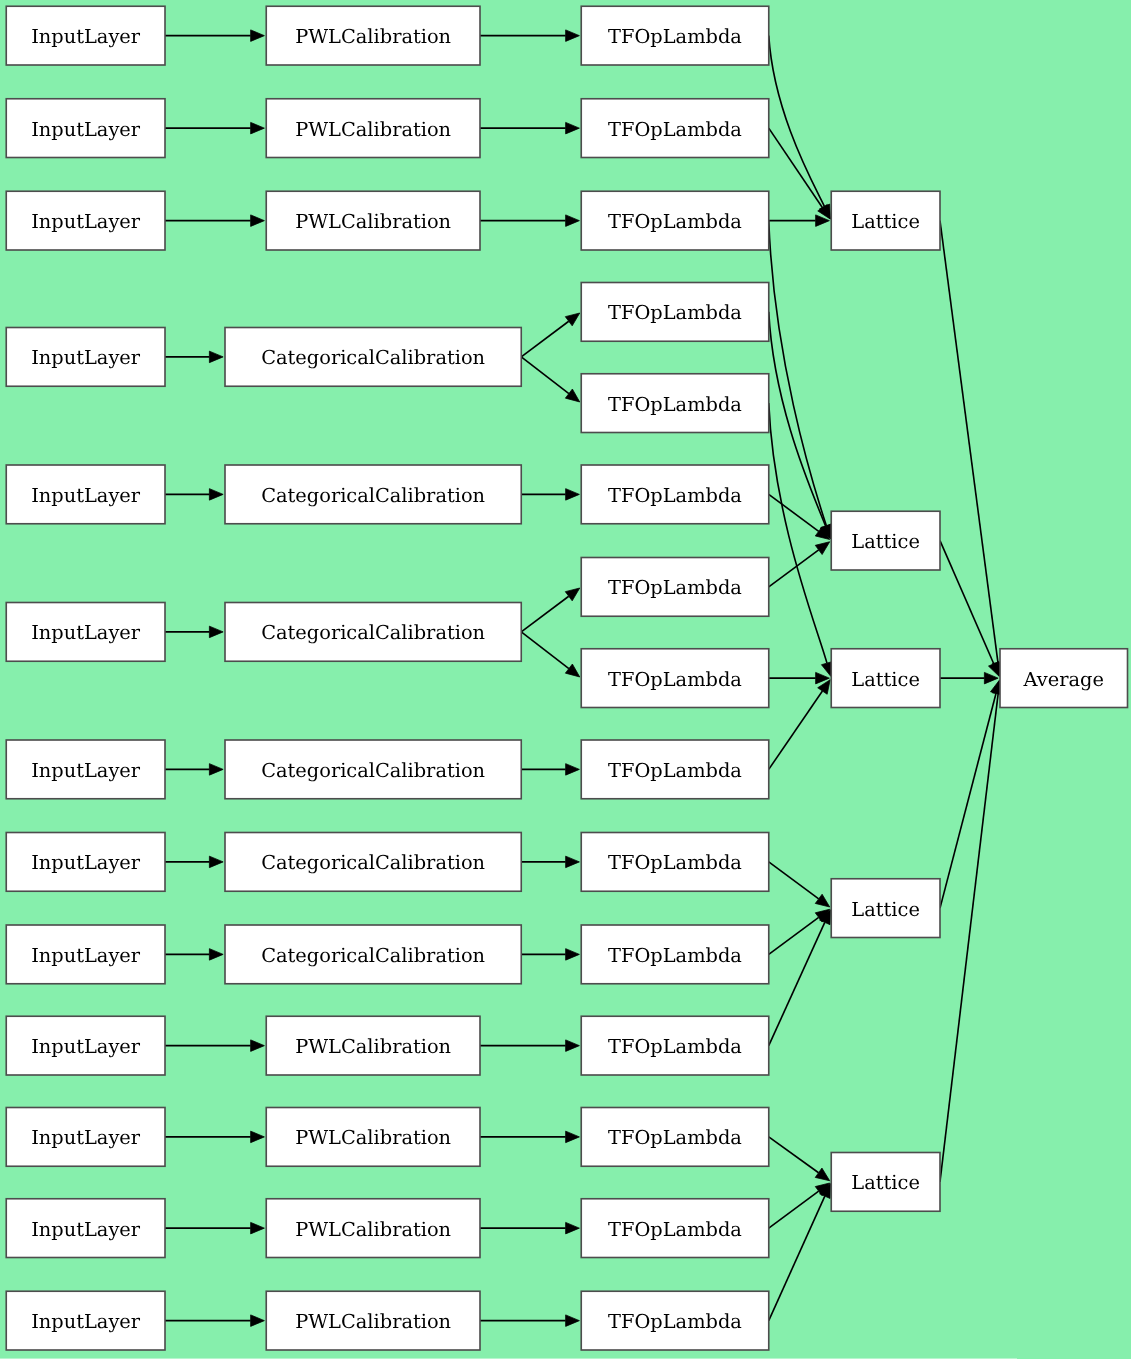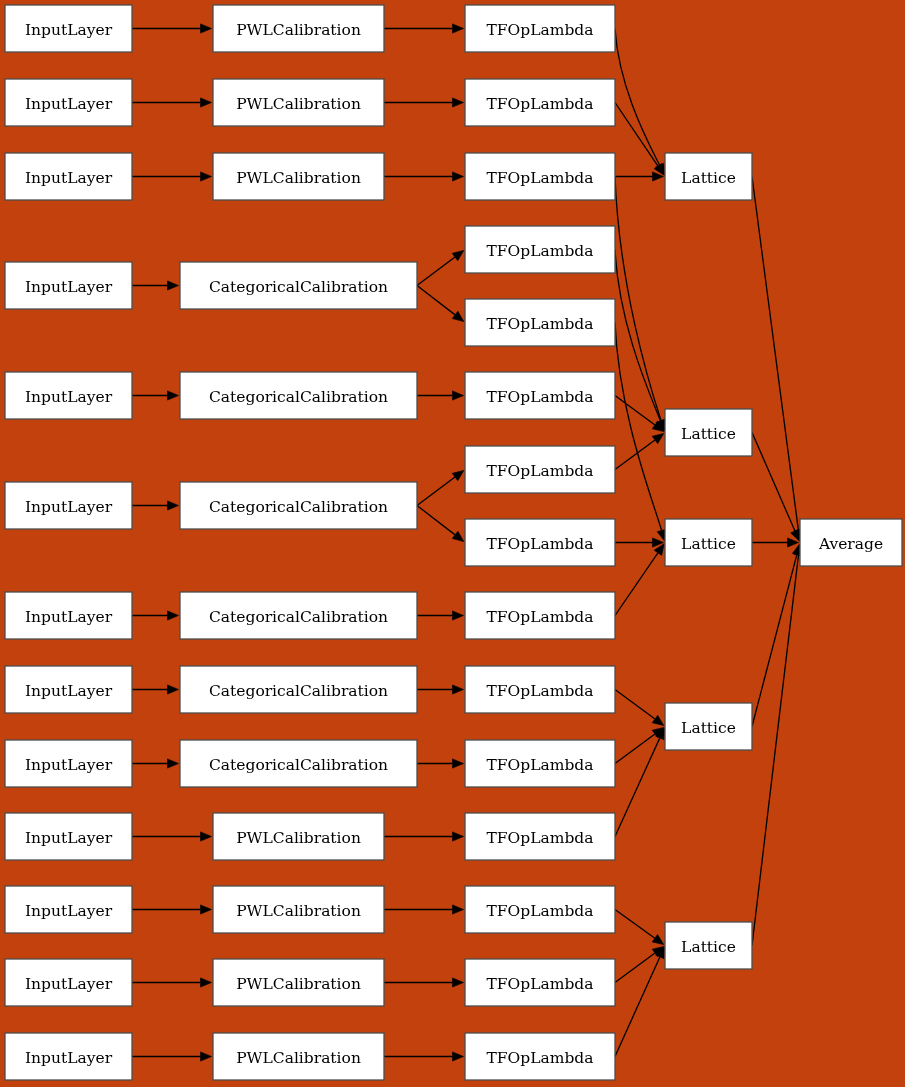--- a/index.html
+++ b/index.html
@@ -4,21 +4,21 @@
 <style>
   html, body {
     margin: 0;
     padding: 0;
     background: #ffffff;
   }
   #graph-root {
     position: relative;
     width: 905px;
     height: 1087px;
-    background: #c2410c;
+    background: #86efac;
     font-family: "DejaVu Serif", "Liberation Serif", serif;
   }
   svg#graph-canvas {
     position: absolute;
     top: 0;
     left: 0;
     width: 905px;
     height: 1087px;
     display: block;
   }

